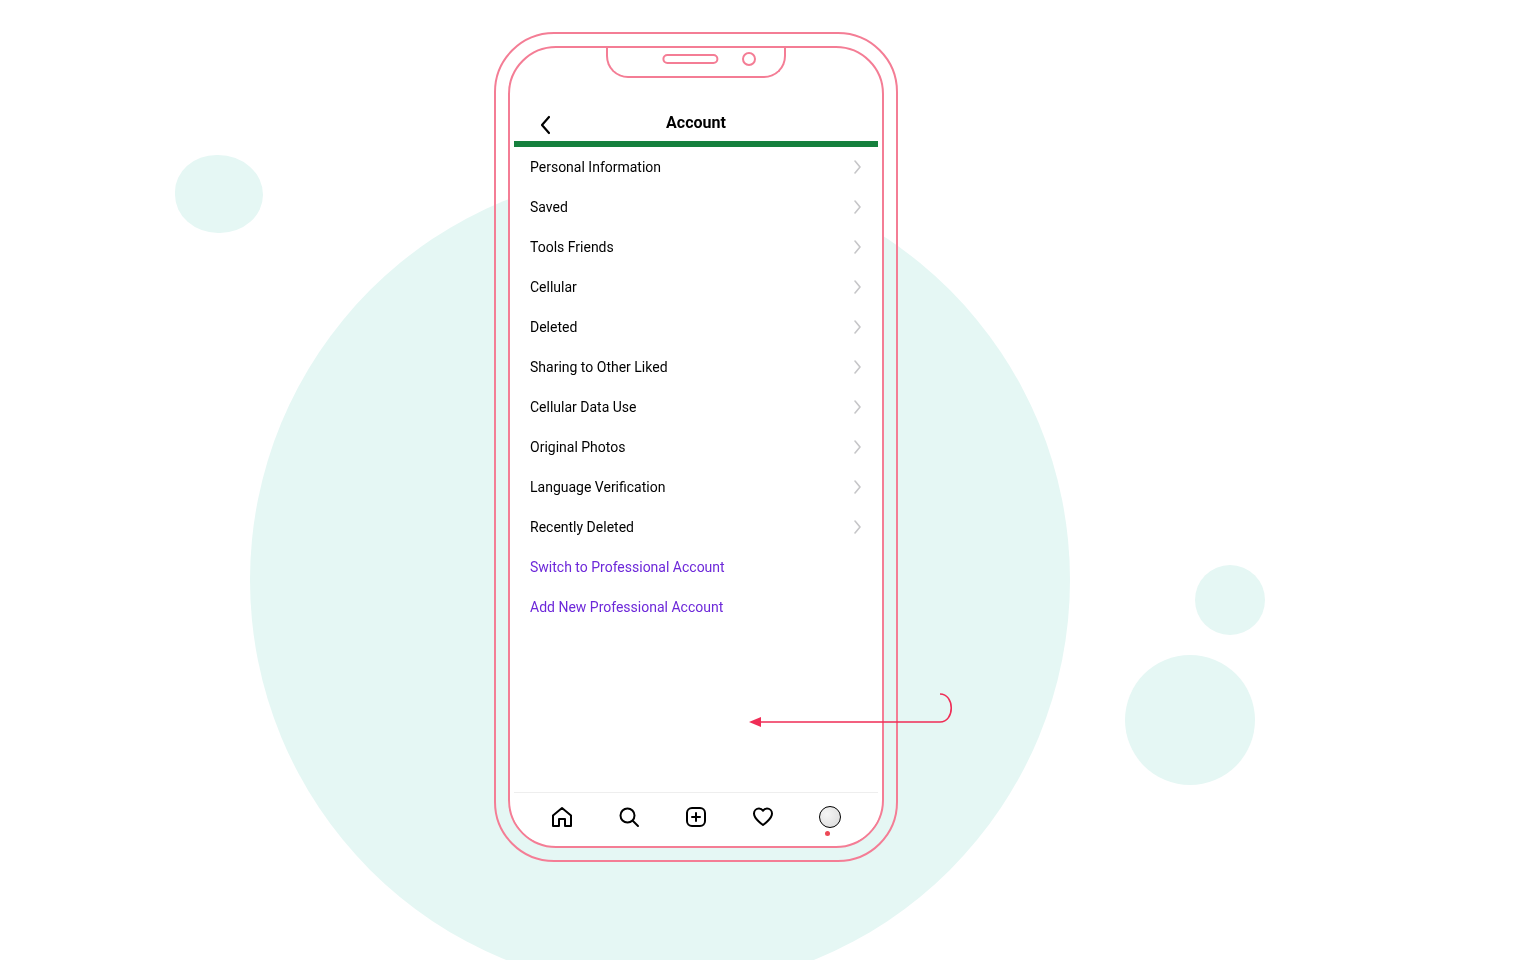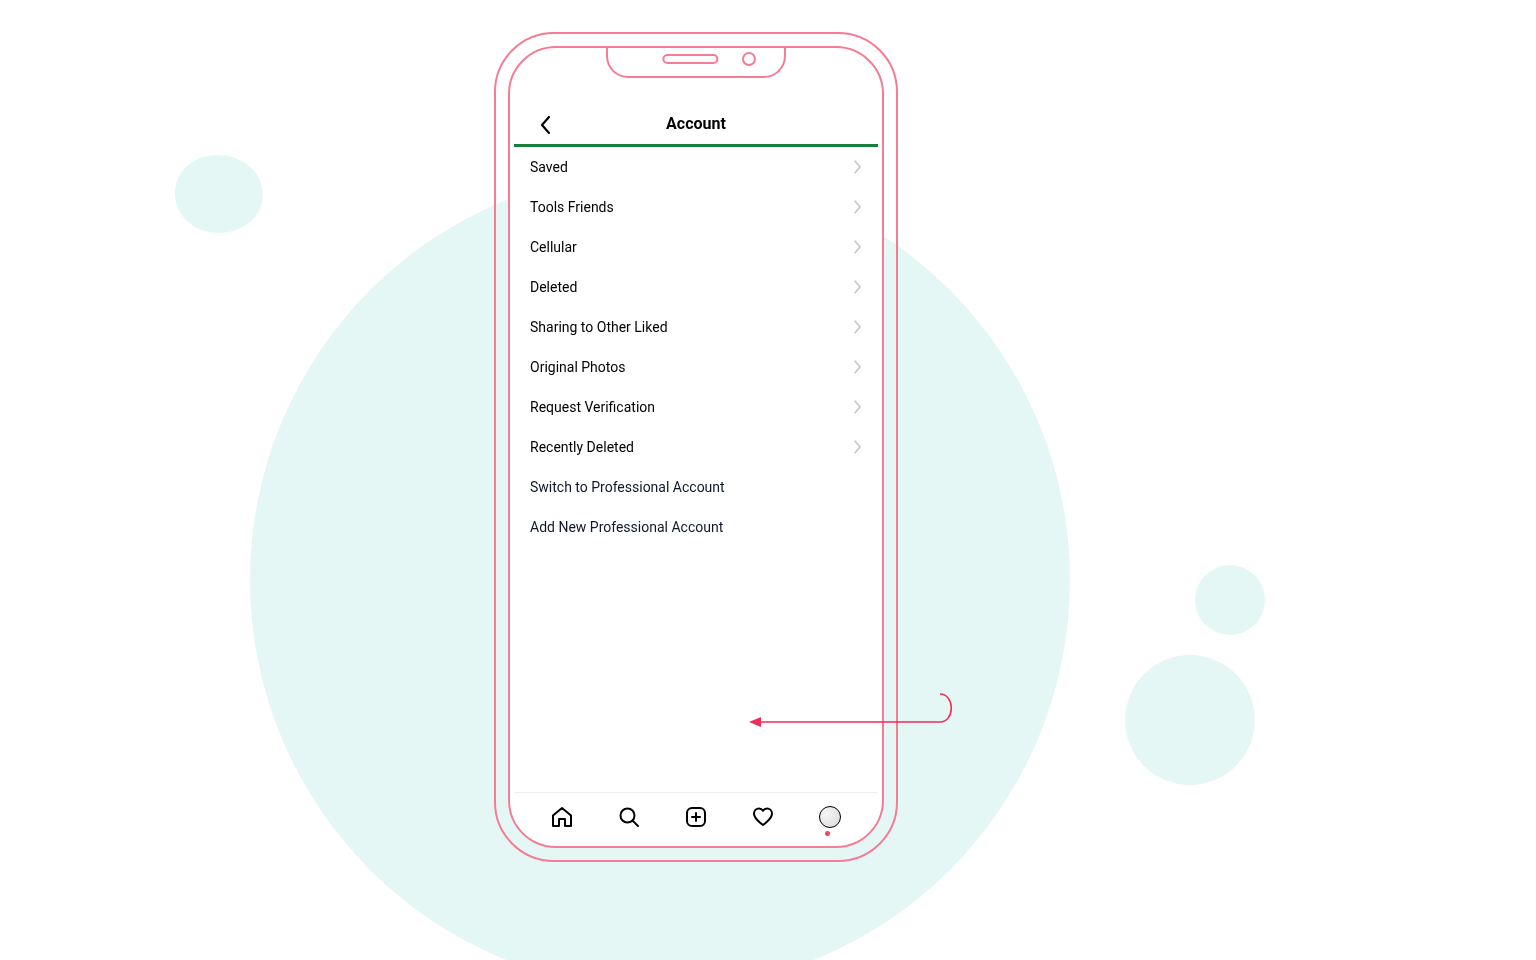--- a/index.html
+++ b/index.html
@@ -85,21 +85,21 @@
     left: 4px; right: 4px;
     top: 55px;
     bottom: 6px;
     display: flex;
     flex-direction: column;
     background: #ffffff;
   }
   .header {
     position: relative;
     height: 44px;
-    border-bottom: 3px solid #15803d;
+    border-bottom: 6px solid #15803d;
     display: flex;
     align-items: center;
     justify-content: center;
   }
   .back-btn {
     position: absolute;
     left: 10px;
     top: 0;
     width: 44px;
     height: 44px;
@@ -127,21 +127,21 @@
     color: #000000;
     cursor: pointer;
   }
   .row .chev { color: #c6c6c8; }
   .row-link {
     height: 40px;
     padding: 0 16px;
     display: flex;
     align-items: center;
     font-size: 14px;
-    color: #0f172a;
+    color: #6d28d9;
     cursor: pointer;
   }
 
   
   .tabbar {
     height: 48px;
     border-top: 1px solid #eeeeee;
     display: flex;
     align-items: center;
     justify-content: space-around;
@@ -208,20 +208,26 @@
         <div class="back-btn">
           <svg width="14" height="20" viewBox="0 0 14 20">
             <polyline points="10,2 3,10 10,18" fill="none" stroke="#000" stroke-width="2.2" stroke-linecap="round" stroke-linejoin="round"></polyline>
           </svg>
         </div>
         <div class="header-title">Account</div>
       </div>
 
       <div class="list">
         <div class="row">
+          <span>Personal Information</span>
+          <svg class="chev" width="8" height="14" viewBox="0 0 8 14">
+              <polyline points="1,1 6,7 1,13" fill="none" stroke="currentColor" stroke-width="1.6" stroke-linecap="round" stroke-linejoin="round"></polyline>
+            </svg>
+        </div>
+        <div class="row">
           <span>Saved</span>
           <svg class="chev" width="8" height="14" viewBox="0 0 8 14">
               <polyline points="1,1 6,7 1,13" fill="none" stroke="currentColor" stroke-width="1.6" stroke-linecap="round" stroke-linejoin="round"></polyline>
             </svg>
         </div>
         <div class="row">
           <span>Tools Friends</span>
           <svg class="chev" width="8" height="14" viewBox="0 0 8 14">
               <polyline points="1,1 6,7 1,13" fill="none" stroke="currentColor" stroke-width="1.6" stroke-linecap="round" stroke-linejoin="round"></polyline>
             </svg>
@@ -238,27 +244,33 @@
               <polyline points="1,1 6,7 1,13" fill="none" stroke="currentColor" stroke-width="1.6" stroke-linecap="round" stroke-linejoin="round"></polyline>
             </svg>
         </div>
         <div class="row">
           <span>Sharing to Other Liked</span>
           <svg class="chev" width="8" height="14" viewBox="0 0 8 14">
               <polyline points="1,1 6,7 1,13" fill="none" stroke="currentColor" stroke-width="1.6" stroke-linecap="round" stroke-linejoin="round"></polyline>
             </svg>
         </div>
         <div class="row">
+          <span>Cellular Data Use</span>
+          <svg class="chev" width="8" height="14" viewBox="0 0 8 14">
+              <polyline points="1,1 6,7 1,13" fill="none" stroke="currentColor" stroke-width="1.6" stroke-linecap="round" stroke-linejoin="round"></polyline>
+            </svg>
+        </div>
+        <div class="row">
           <span>Original Photos</span>
           <svg class="chev" width="8" height="14" viewBox="0 0 8 14">
               <polyline points="1,1 6,7 1,13" fill="none" stroke="currentColor" stroke-width="1.6" stroke-linecap="round" stroke-linejoin="round"></polyline>
             </svg>
         </div>
         <div class="row">
-          <span>Request Verification</span>
+          <span>Language Verification</span>
           <svg class="chev" width="8" height="14" viewBox="0 0 8 14">
               <polyline points="1,1 6,7 1,13" fill="none" stroke="currentColor" stroke-width="1.6" stroke-linecap="round" stroke-linejoin="round"></polyline>
             </svg>
         </div>
         <div class="row">
           <span>Recently Deleted</span>
           <svg class="chev" width="8" height="14" viewBox="0 0 8 14">
               <polyline points="1,1 6,7 1,13" fill="none" stroke="currentColor" stroke-width="1.6" stroke-linecap="round" stroke-linejoin="round"></polyline>
             </svg>
         </div>

